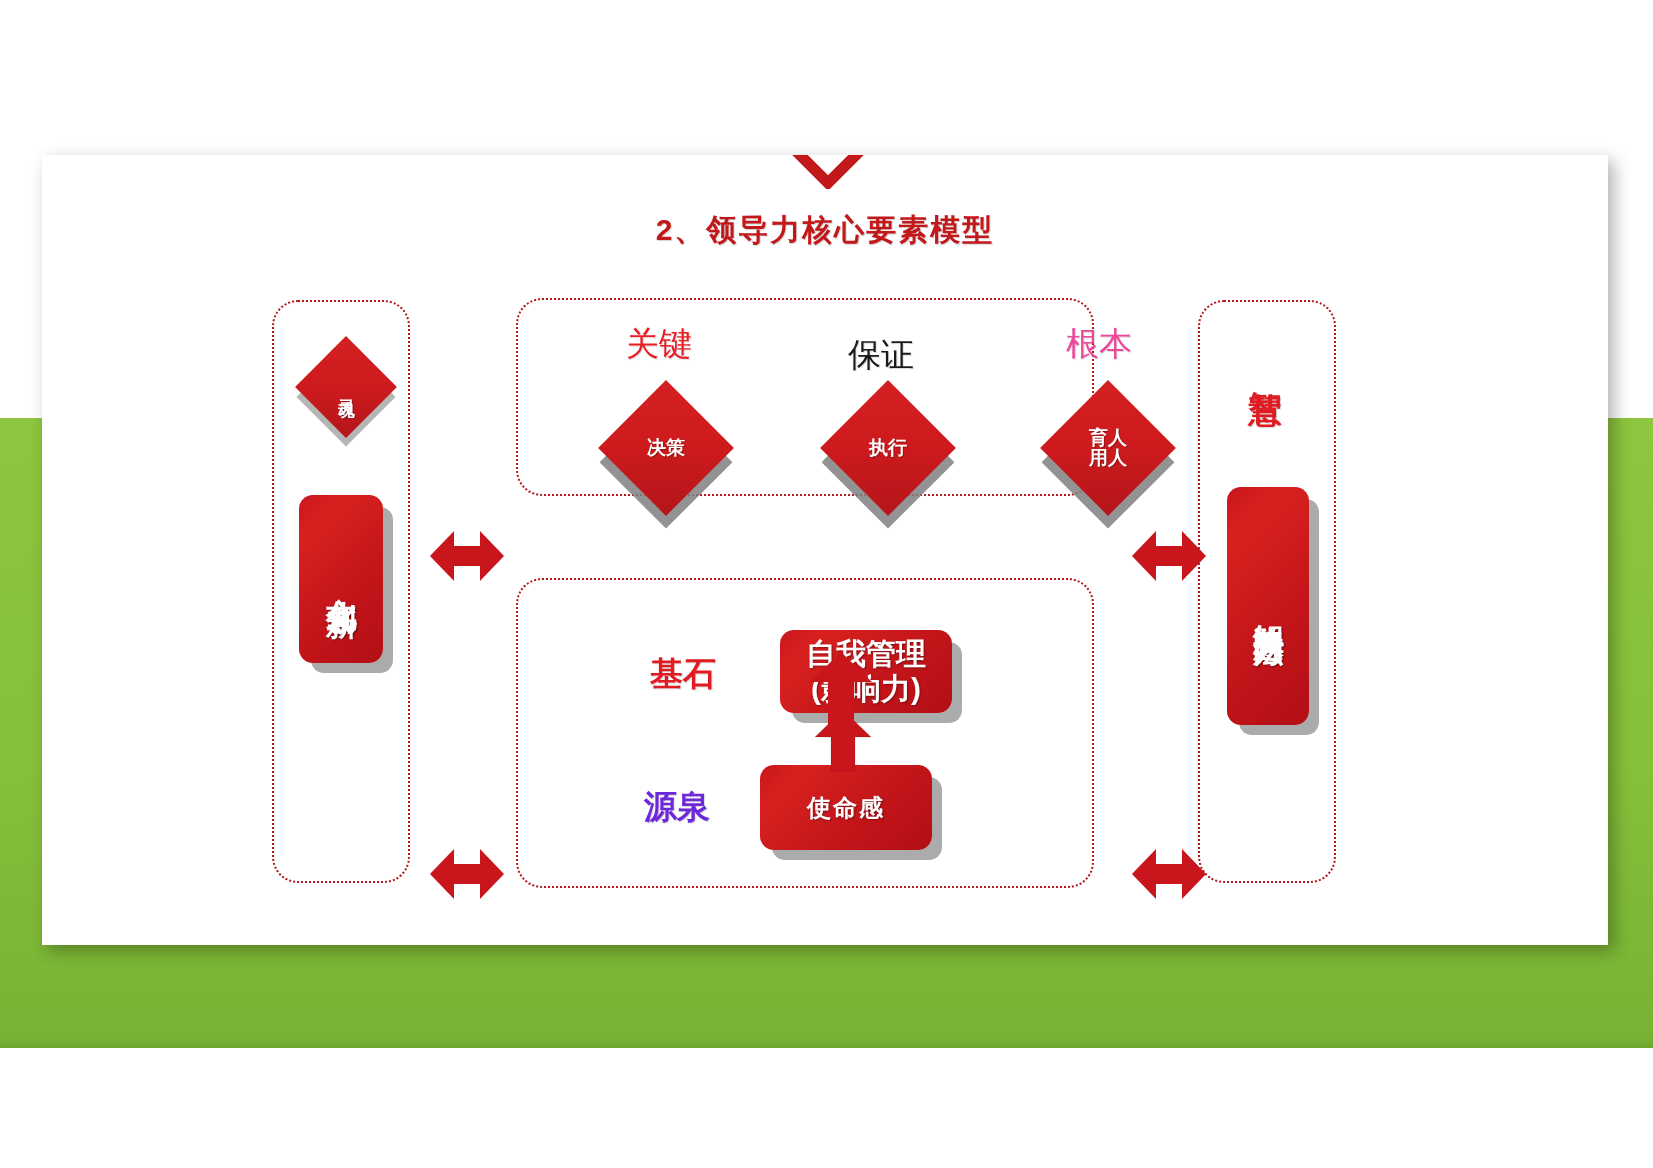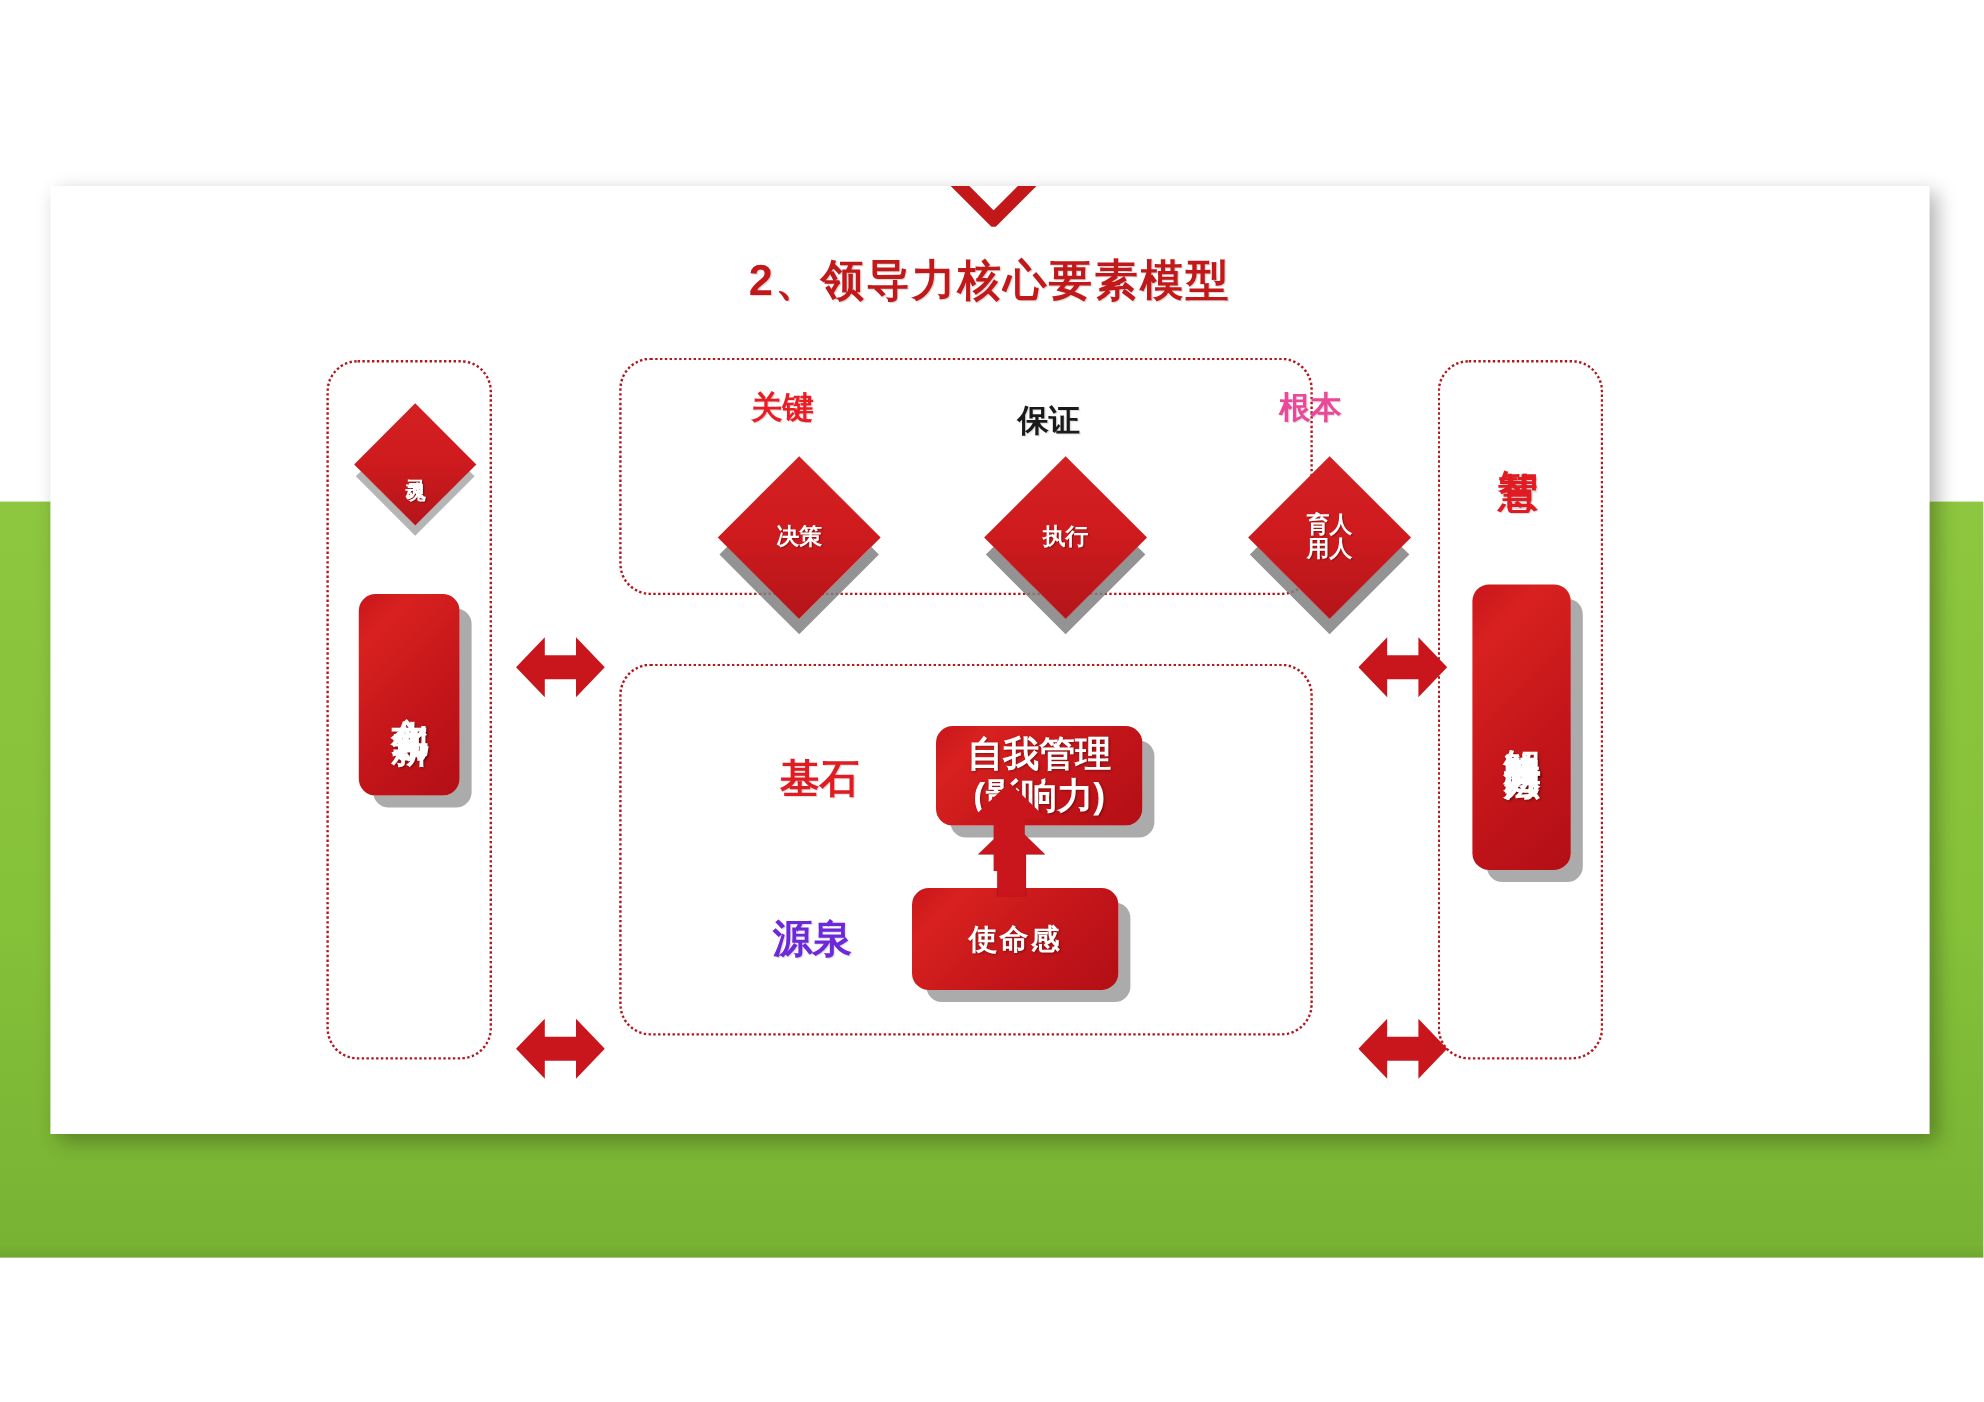--- a/index.html
+++ b/index.html
@@ -54,40 +54,40 @@
   }
   .chevron svg { display: block; }
 
   
   .title {
     position: absolute;
     left: 0;
     top: 55px;
     width: 1566px;
     text-align: center;
-    font-size: 36px;
+    font-size: 30px;
     font-weight: bold;
     color: #c2181a;
     letter-spacing: 2px;
     text-shadow: 1px 1px 1px rgba(0,0,0,0.18);
     white-space: nowrap;
   }
 
   
   .dotted-box {
     position: absolute;
     border: 2px dotted #b3171b;
     border-radius: 26px;
     box-sizing: border-box;
     background: transparent;
   }
   .panel-left   { left: 230px;  top: 145px; width: 138px; height: 583px; }
   .panel-right  { left: 1156px; top: 145px; width: 138px; height: 583px; }
   .panel-top    { left: 474px;  top: 143px; width: 578px; height: 198px; }
-  .panel-bottom { left: 474px;  top: 398px; width: 578px; height: 310px; }
+  .panel-bottom { left: 474px;  top: 423px; width: 578px; height: 310px; }
 
   
   .diamond {
     position: absolute;
     width: 96px;
     height: 96px;
     background: linear-gradient(135deg, #d32023 0%, #cf1b1e 45%, #b4151a 100%);
     transform: rotate(45deg);
     box-shadow: 10px 10px 0 -1px rgba(128,128,128,0.85);
   }
@@ -116,22 +116,22 @@
     letter-spacing: 1px;
   }
 
   .d1 { left: 100px; top: 100px; }  
   .d2 { left: 322px; top: 100px; }  
   .d3 { left: 542px; top: 100px; }  
 
   
   .col-head {
     position: absolute;
-    font-size: 26px;
-    font-weight: bold;
+    font-size: 33px;
+    font-weight: normal;
     white-space: nowrap;
     text-shadow: 1px 1px 1px rgba(0,0,0,0.15);
   }
   .h1 { left: 108px; top: 22px; color: #ec1c24; }
   .h2 { left: 330px; top: 33px; color: #1a1a1a; }
   .h3 { left: 548px; top: 22px; color: #ec4899; text-align: center; }
 
   
   .redbox {
     position: absolute;

